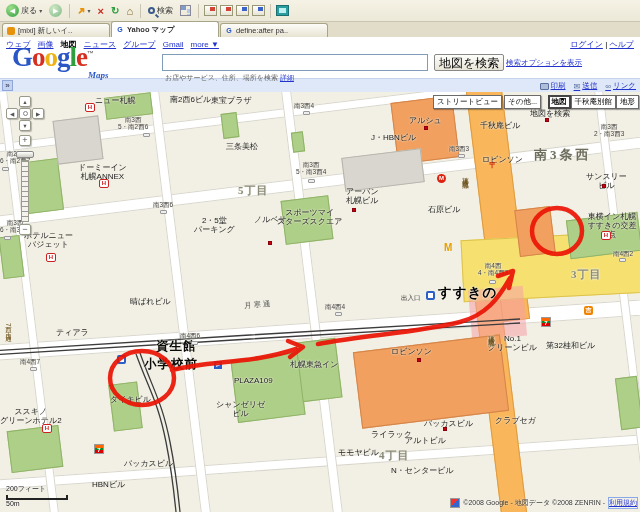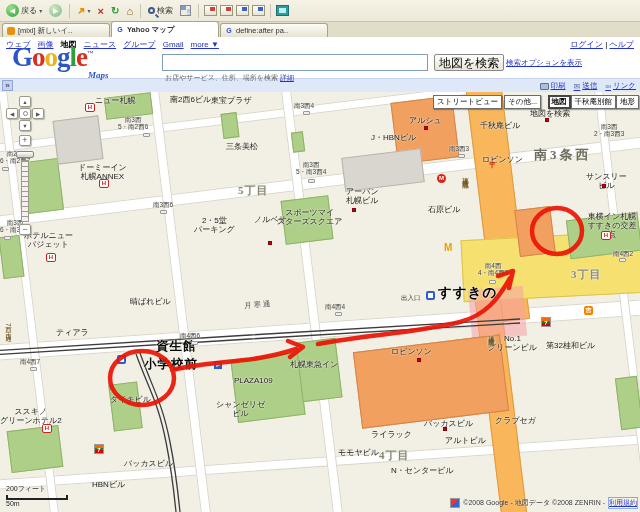--- a/index.html
+++ b/index.html
@@ -335,21 +335,21 @@
         <div class="ml chome" style="left: 571px; top: 176px;">3丁目</div>
         <div class="ml s" style="left: 488px; top: 242px;">No.1
 グリーンビル</div>
         <div class="ml s" style="left: 546px; top: 249px;">第32桂和ビル</div>
         <div class="ml v" style="left: 488px; top: 238px;">地下鉄南北線</div>
         <div class="ml s" style="left: 424px; top: 327px;">バッカスビル</div>
         <div class="ml s" style="left: 495px; top: 324px;">クラブセガ</div>
         <div class="ml s" style="left: 371px; top: 338px;">ライラック</div>
         <div class="ml s" style="left: 338px; top: 356px;">モモヤビル</div>
         <div class="ml chome" style="left: 379px; top: 357px;">4丁目</div>
-        <div class="ml s" style="left: 405px; top: 344px; margin-left: 40px;">アルトビル</div>
+        <div class="ml s" style="left: 405px; top: 344px;">アルトビル</div>
         <div class="ml s" style="left: 391px; top: 374px;">N・センタービル</div>
         <div class="ml s" style="left: 124px; top: 367px;">バッカスビル</div>
         <div class="ml s" style="left: 92px; top: 388px;">HBNビル</div>
         <div class="ml s" style="left: 0px; top: 315px;">ススキノ
 グリーンホテル2</div>
         <div class="ml x" style="left: 20px; top: 266px;">南4西7</div>
         <div class="ml v" style="left: 5px; top: 230px;">西7丁目通</div>
         <div class="ml x" style="left: 613px; top: 158px;">南4西2</div>
         <div class="ic ic-hotel" style="left: 85px; top: 11px;">H</div>
         <div class="ic ic-hotel" style="left: 99px; top: 87px;">H</div>

